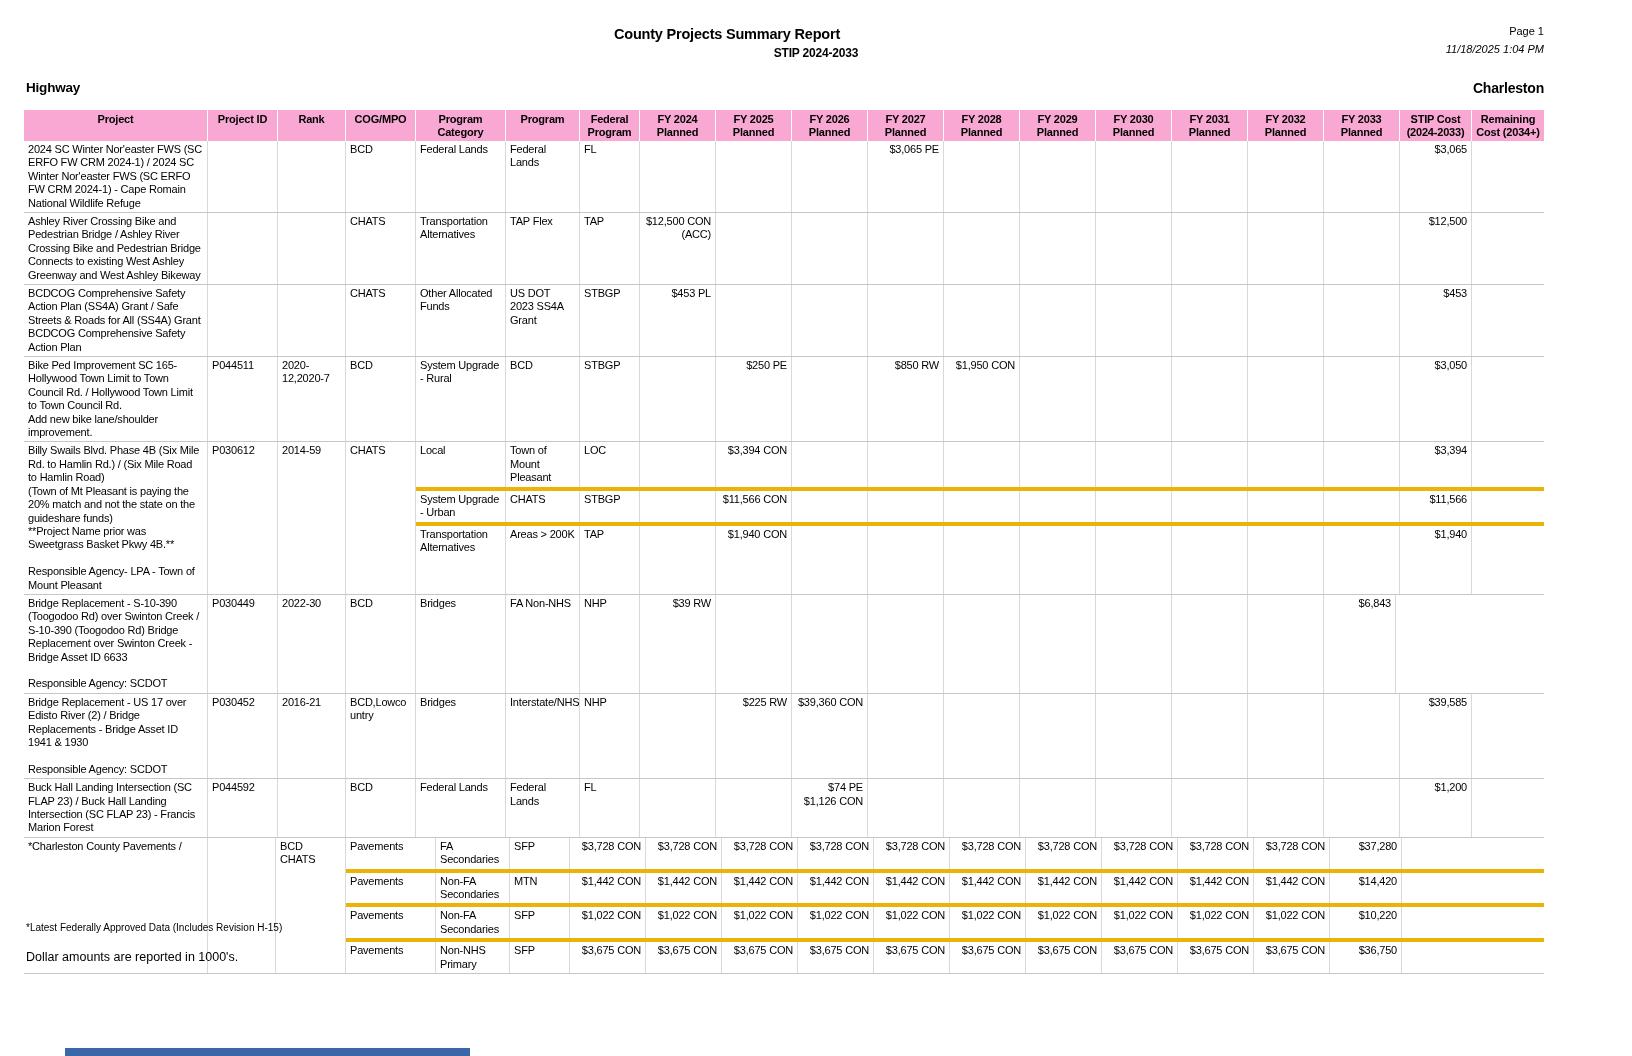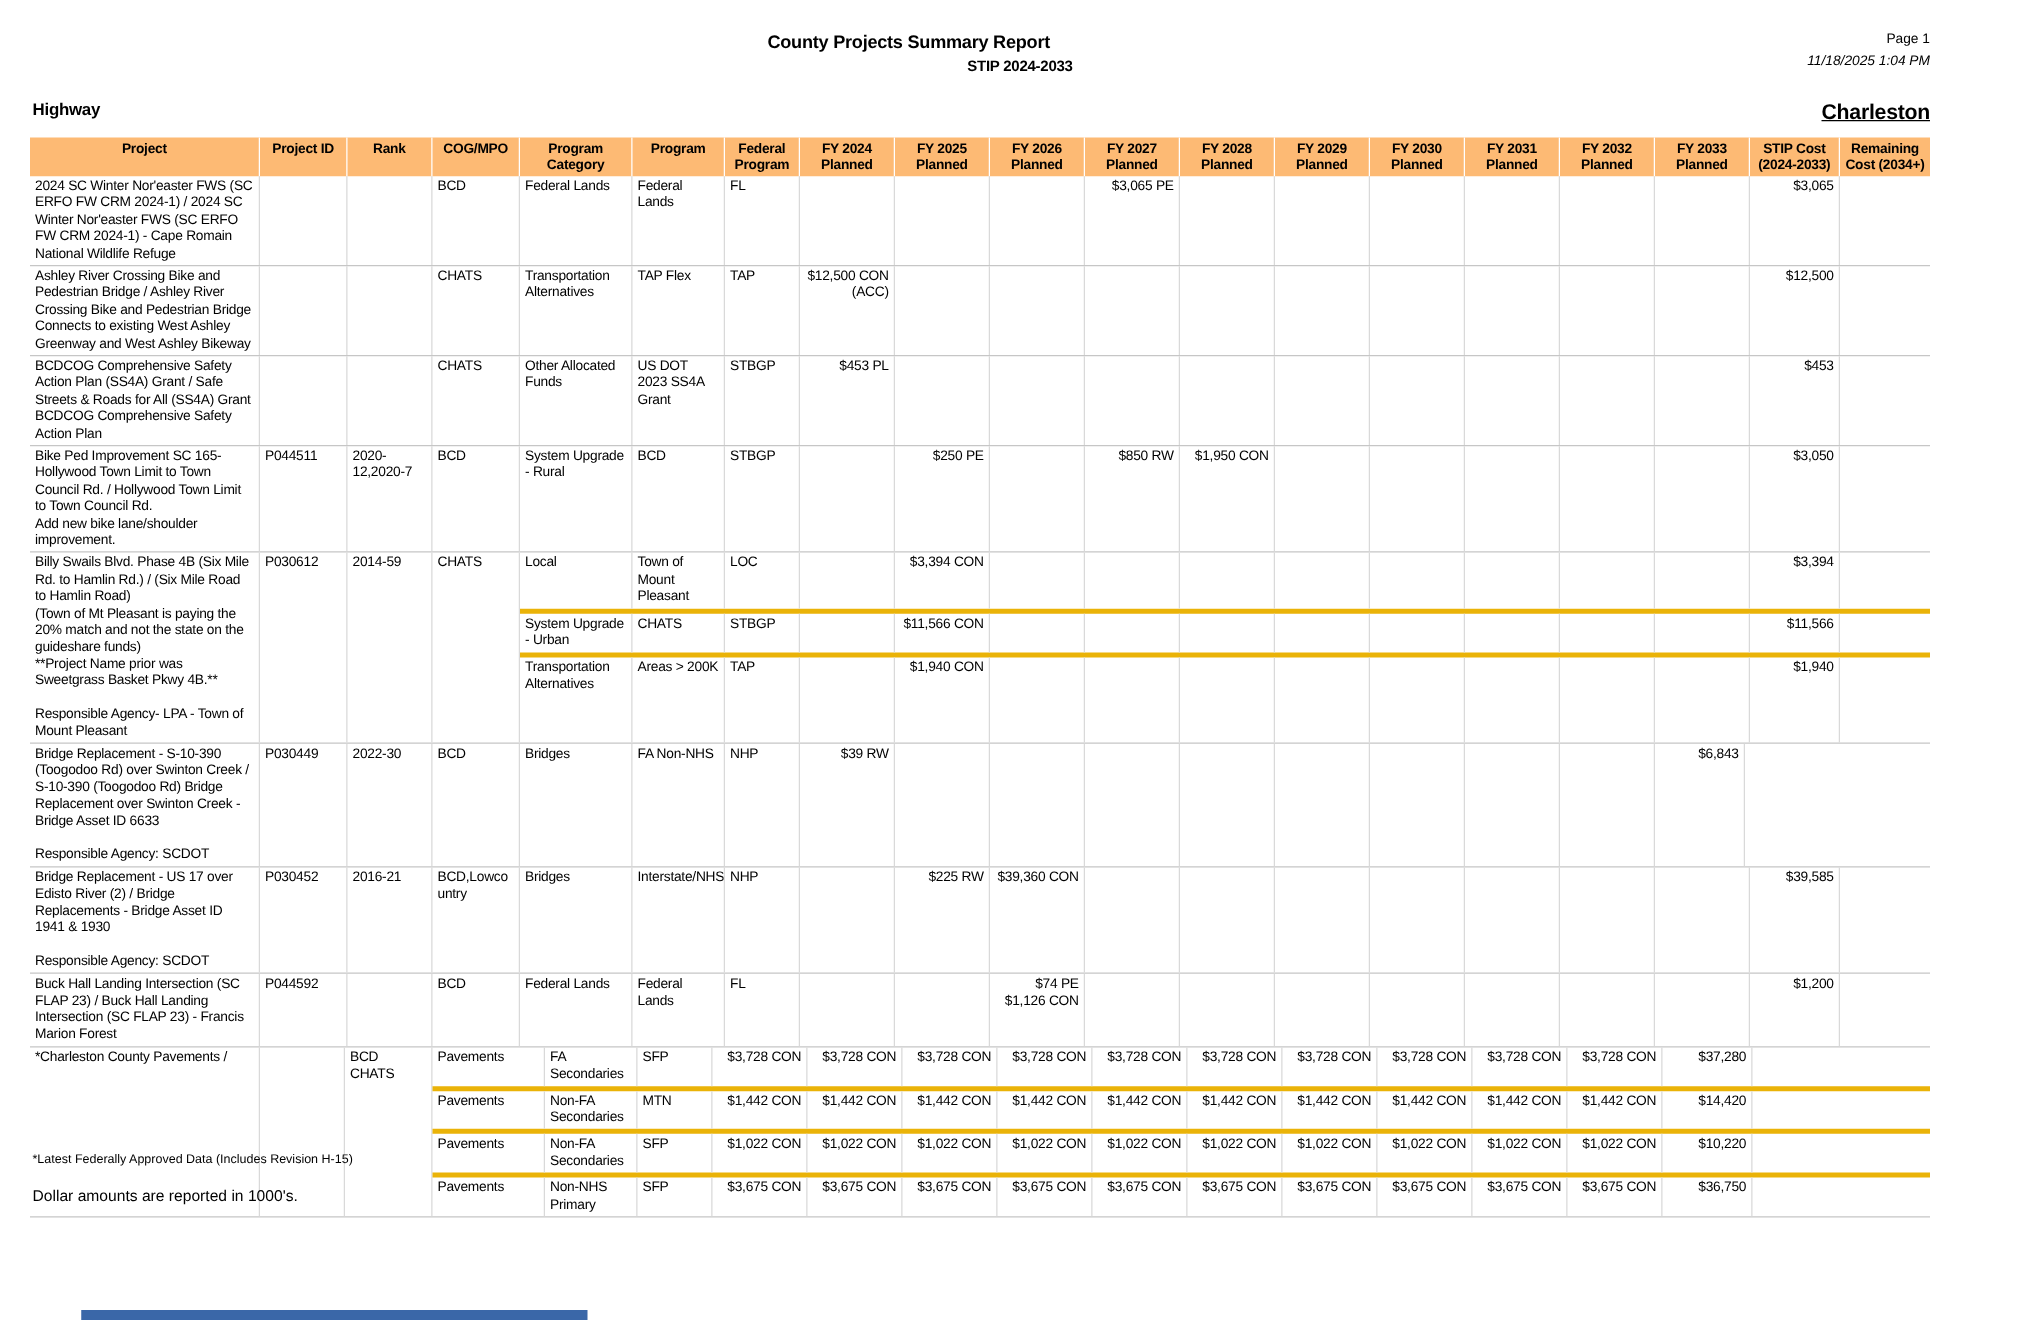--- a/index.html
+++ b/index.html
@@ -9,25 +9,25 @@
     overflow:hidden;
   }
   
   .report-title{position:absolute;top:26px;left:0;width:1454px;text-align:center;
     font-size:14.5px;font-weight:bold;letter-spacing:-0.2px;}
   .report-subtitle{position:absolute;top:46px;left:0;width:1632px;text-align:center;
     font-size:12px;font-weight:bold;letter-spacing:-0.2px;}
   .page-label{position:absolute;top:25px;right:88px;font-size:11px;text-align:right;}
   .report-timestamp{position:absolute;top:43px;right:88px;font-size:11px;font-style:italic;text-align:right;}
   .section-label{position:absolute;top:80px;left:26px;font-size:13.5px;font-weight:bold;letter-spacing:-0.2px;}
-  .county-label{position:absolute;top:80px;right:88px;font-size:17px;font-weight:bold;letter-spacing:-0.2px;text-decoration:underline;}
+  .county-label{position:absolute;top:80px;right:88px;font-size:14px;font-weight:bold;letter-spacing:-0.2px;}
 
   
   .stip-table{position:absolute;left:24px;top:110px;width:1520px;font-size:11px;}
-  .thead{display:flex;background:#fdba74;font-weight:bold;}
+  .thead{display:flex;background:#f9a8d4;font-weight:bold;}
   .hcell{box-sizing:border-box;border-right:1px solid #ffffff;padding:3px 2px 2px 2px;
     min-height:30px;text-align:center;line-height:1.18;letter-spacing:-0.2px;}
   .hcell:last-child{border-right:none;}
 
   .group{display:flex;border-bottom:1px solid #c6c6c6;align-items:stretch;}
   .pcell{box-sizing:border-box;border-right:1px solid #d9d9d9;padding:2px 4px;
     line-height:1.22;white-space:pre-line;letter-spacing:-0.2px;overflow:hidden;}
   .money{text-align:right;}
   .lines{display:flex;flex-direction:column;flex:1 1 auto;}
   .line{display:flex;flex:0 0 auto;min-height:24px;align-items:stretch;}

